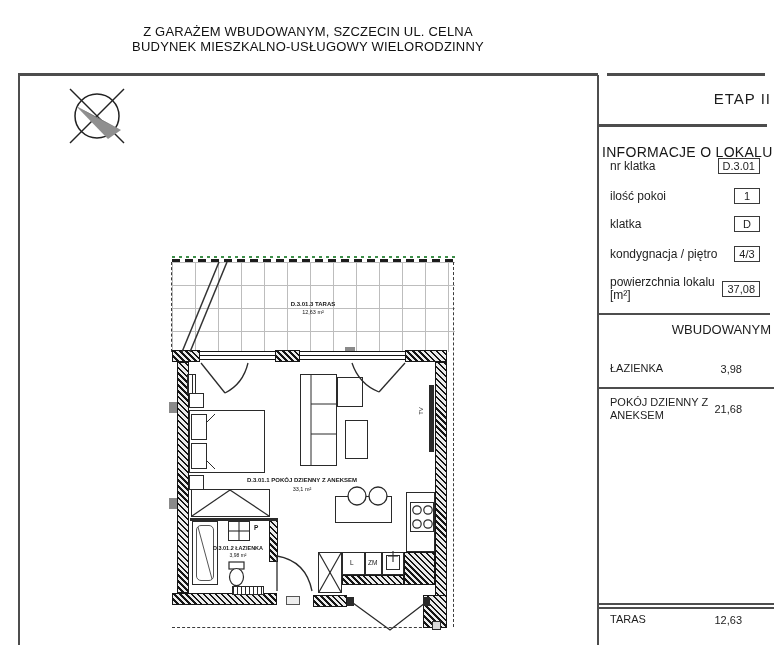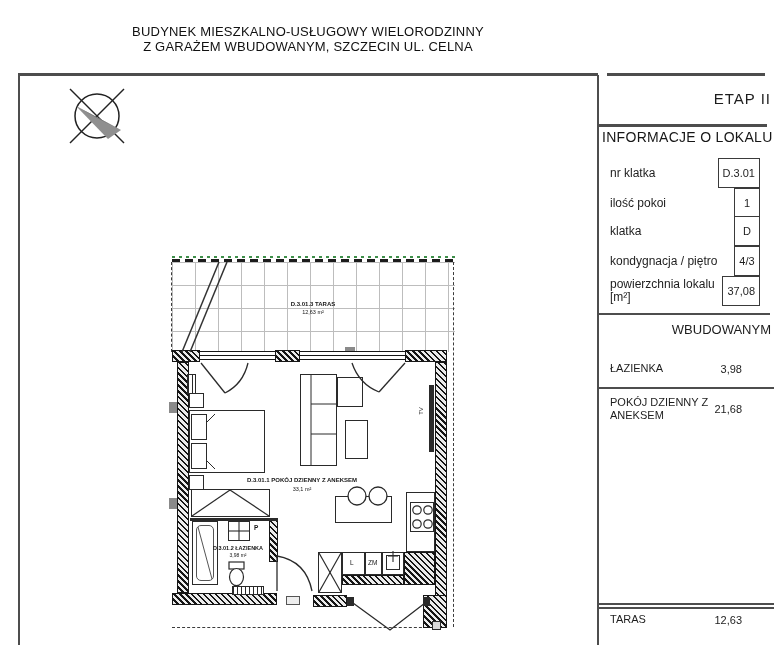--- a/index.html
+++ b/index.html
@@ -25,45 +25,45 @@
                          linear-gradient(90deg,#1c1c1c 0 8px,transparent 8px);
         background-size:7px 2px,13px 3px;background-repeat:repeat-x;background-position:0 0,0 3px}
   .window{position:absolute;height:9px;background:#fff;border-top:1.6px solid #161616;
           border-bottom:1.6px solid #161616;box-sizing:border-box}
   .window .mid{position:absolute;left:0;right:0;top:3px;height:1px;background:#161616}
   .header{position:absolute;left:18px;top:24px;width:580px;text-align:center;
           font-size:13px;line-height:15px;letter-spacing:.2px;color:#111}
   .prow{position:absolute;left:610px;width:150px;display:flex;justify-content:space-between;
         align-items:center;font-size:12px}
   .prow .plabel{max-width:112px;line-height:13px}
-  .vbox{border:1.6px solid #3a3a3a;padding:8px 4px;font-size:11px;min-width:16px;
+  .vbox{border:1.6px solid #3a3a3a;padding:1px 4px;font-size:11px;min-width:16px;
         text-align:center;background:#fff}
   .arow{position:absolute;left:610px;width:132px;display:flex;justify-content:space-between;
         align-items:center;font-size:11px}
   .arow .aname{max-width:100px;line-height:13px}
   .heading-center{position:absolute;left:599px;width:172px;text-align:right}
   .radiator{position:absolute;border:1px solid #2a2a2a;
             background:repeating-linear-gradient(90deg,#2a2a2a 0 1px,#fff 1px 4px)}
 </style>
 </head>
 <body>
 
 <div class="header">
+  <div>Z GARAŻEM WBUDOWANYM, SZCZECIN UL. CELNA</div>
   <div>BUDYNEK MIESZKALNO-USŁUGOWY WIELORODZINNY</div>
-  <div>Z GARAŻEM WBUDOWANYM, SZCZECIN UL. CELNA</div>
 </div>
 
 <div class="divider" style="left:18px;top:73px;width:580px;height:3px"></div>
 <div class="divider" style="left:607px;top:73px;width:158px;height:3px"></div>
 <div class="divider" style="left:18px;top:73px;width:2px;height:572px"></div>
 <div class="divider" style="left:597px;top:75px;width:2px;height:570px"></div>
 
 <div class="heading-center" style="top:90px;font-size:15px;letter-spacing:1px">ETAP II</div>
 <div class="divider" style="left:598px;top:124px;width:169px;height:3px"></div>
-<div class="lbl" style="left:602px;top:129px;font-size:14px;letter-spacing:.3px">INFORMACJE O LOKALU</div>
+<div class="lbl" style="left:602px;top:144px;font-size:14px;letter-spacing:.3px">INFORMACJE O LOKALU</div>
 
 <div class="prow" style="top:158px">
   <span class="plabel">nr klatka</span>
   <span class="vbox">D.3.01</span>
 </div>
 <div class="prow" style="top:188px">
   <span class="plabel">ilość pokoi</span>
   <span class="vbox">1</span>
 </div>
 <div class="prow" style="top:216px">

